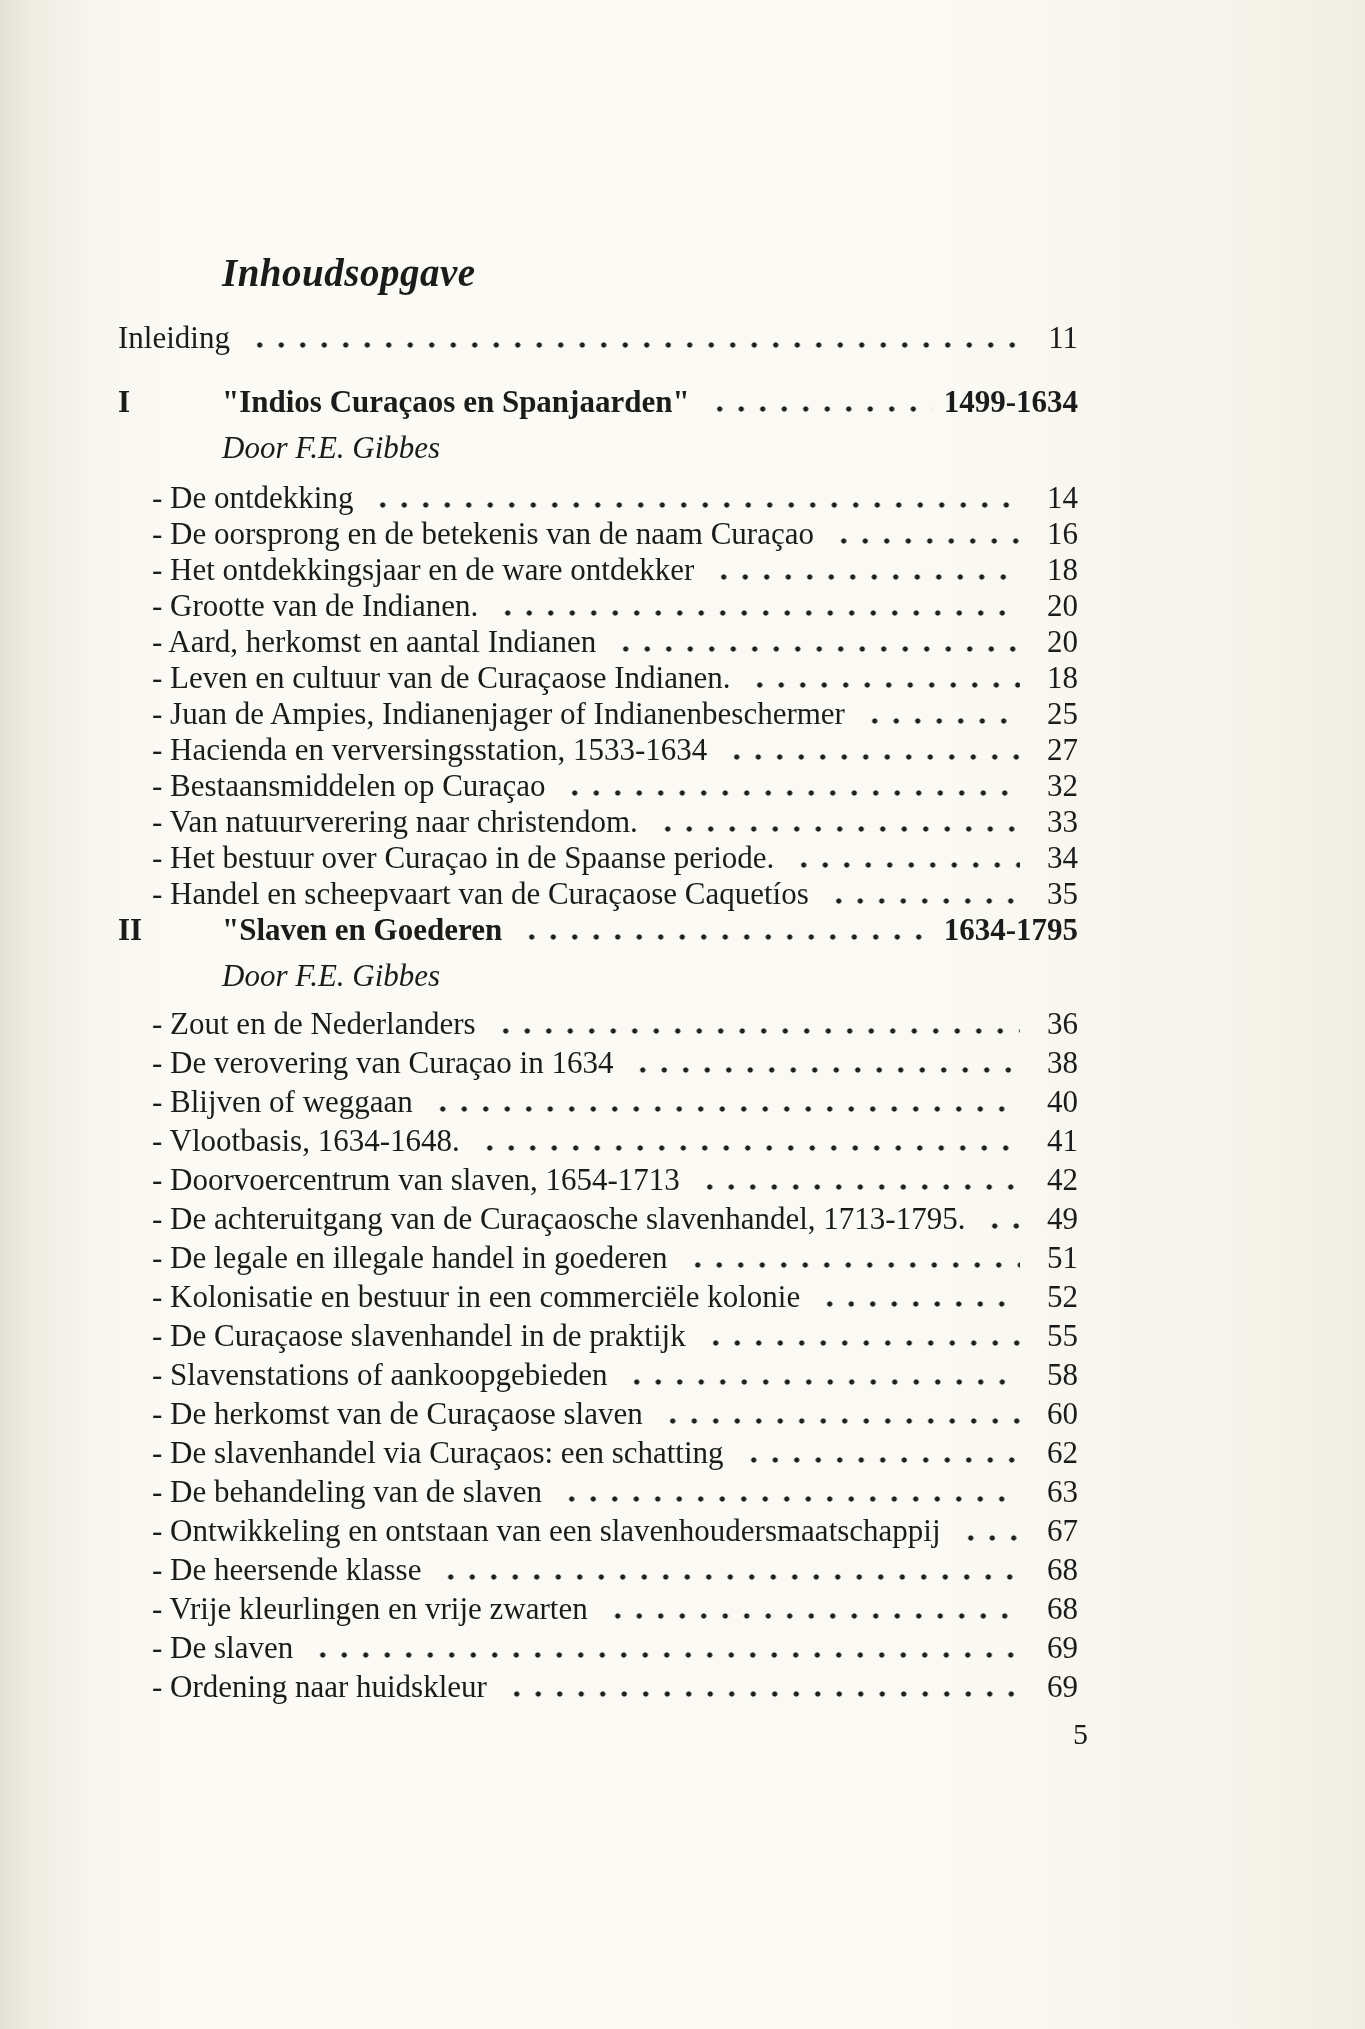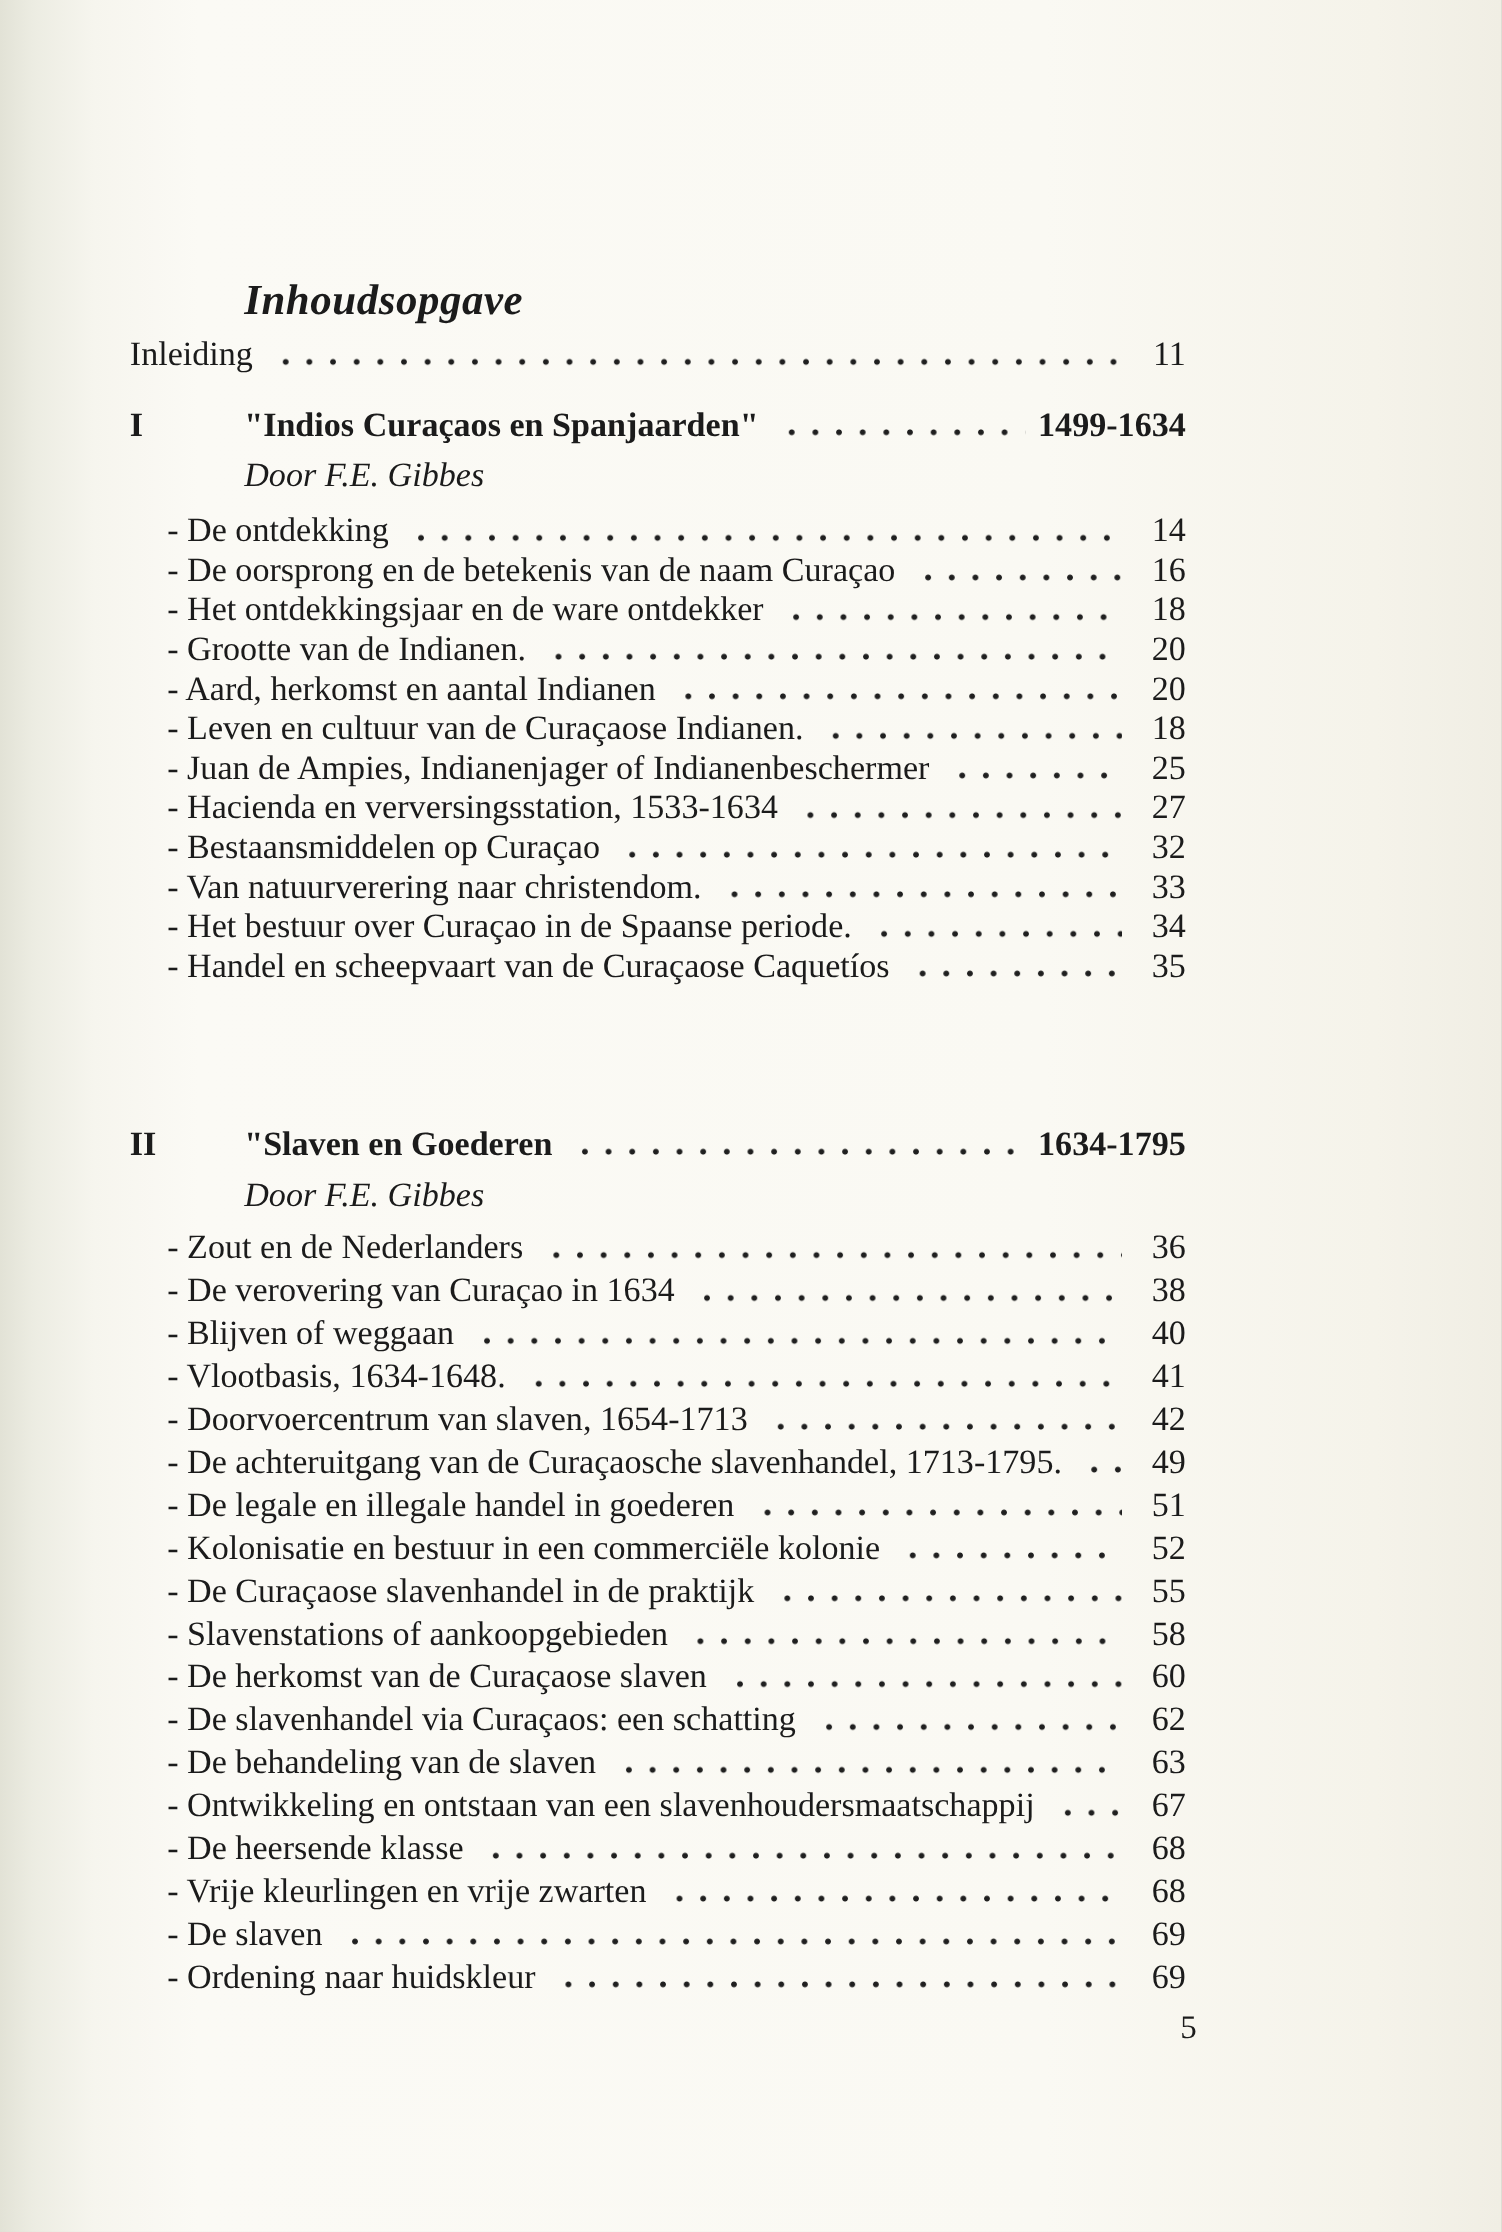--- a/index.html
+++ b/index.html
@@ -36,26 +36,26 @@
     font-weight: 700;
     font-style: italic;
     line-height: 40px;
     letter-spacing: 0.5px;
   }
   .row {
     display: flex;
     align-items: baseline;
   }
   .intro-row {
-    margin-top: 11px;
+    margin-top: 27px;
     height: 36px;
   }
   .toc-section { display: block; }
   .section-1 { margin-top: 28px; }
-  .section-2 { margin-top: 126px; }
+  .section-2 { }
   .section-header {
     height: 40px;
     font-weight: 700;
   }
   .numeral {
     display: inline-block;
     width: 104px;
     flex: 0 0 104px;
   }
   .sec-title { white-space: nowrap; }

